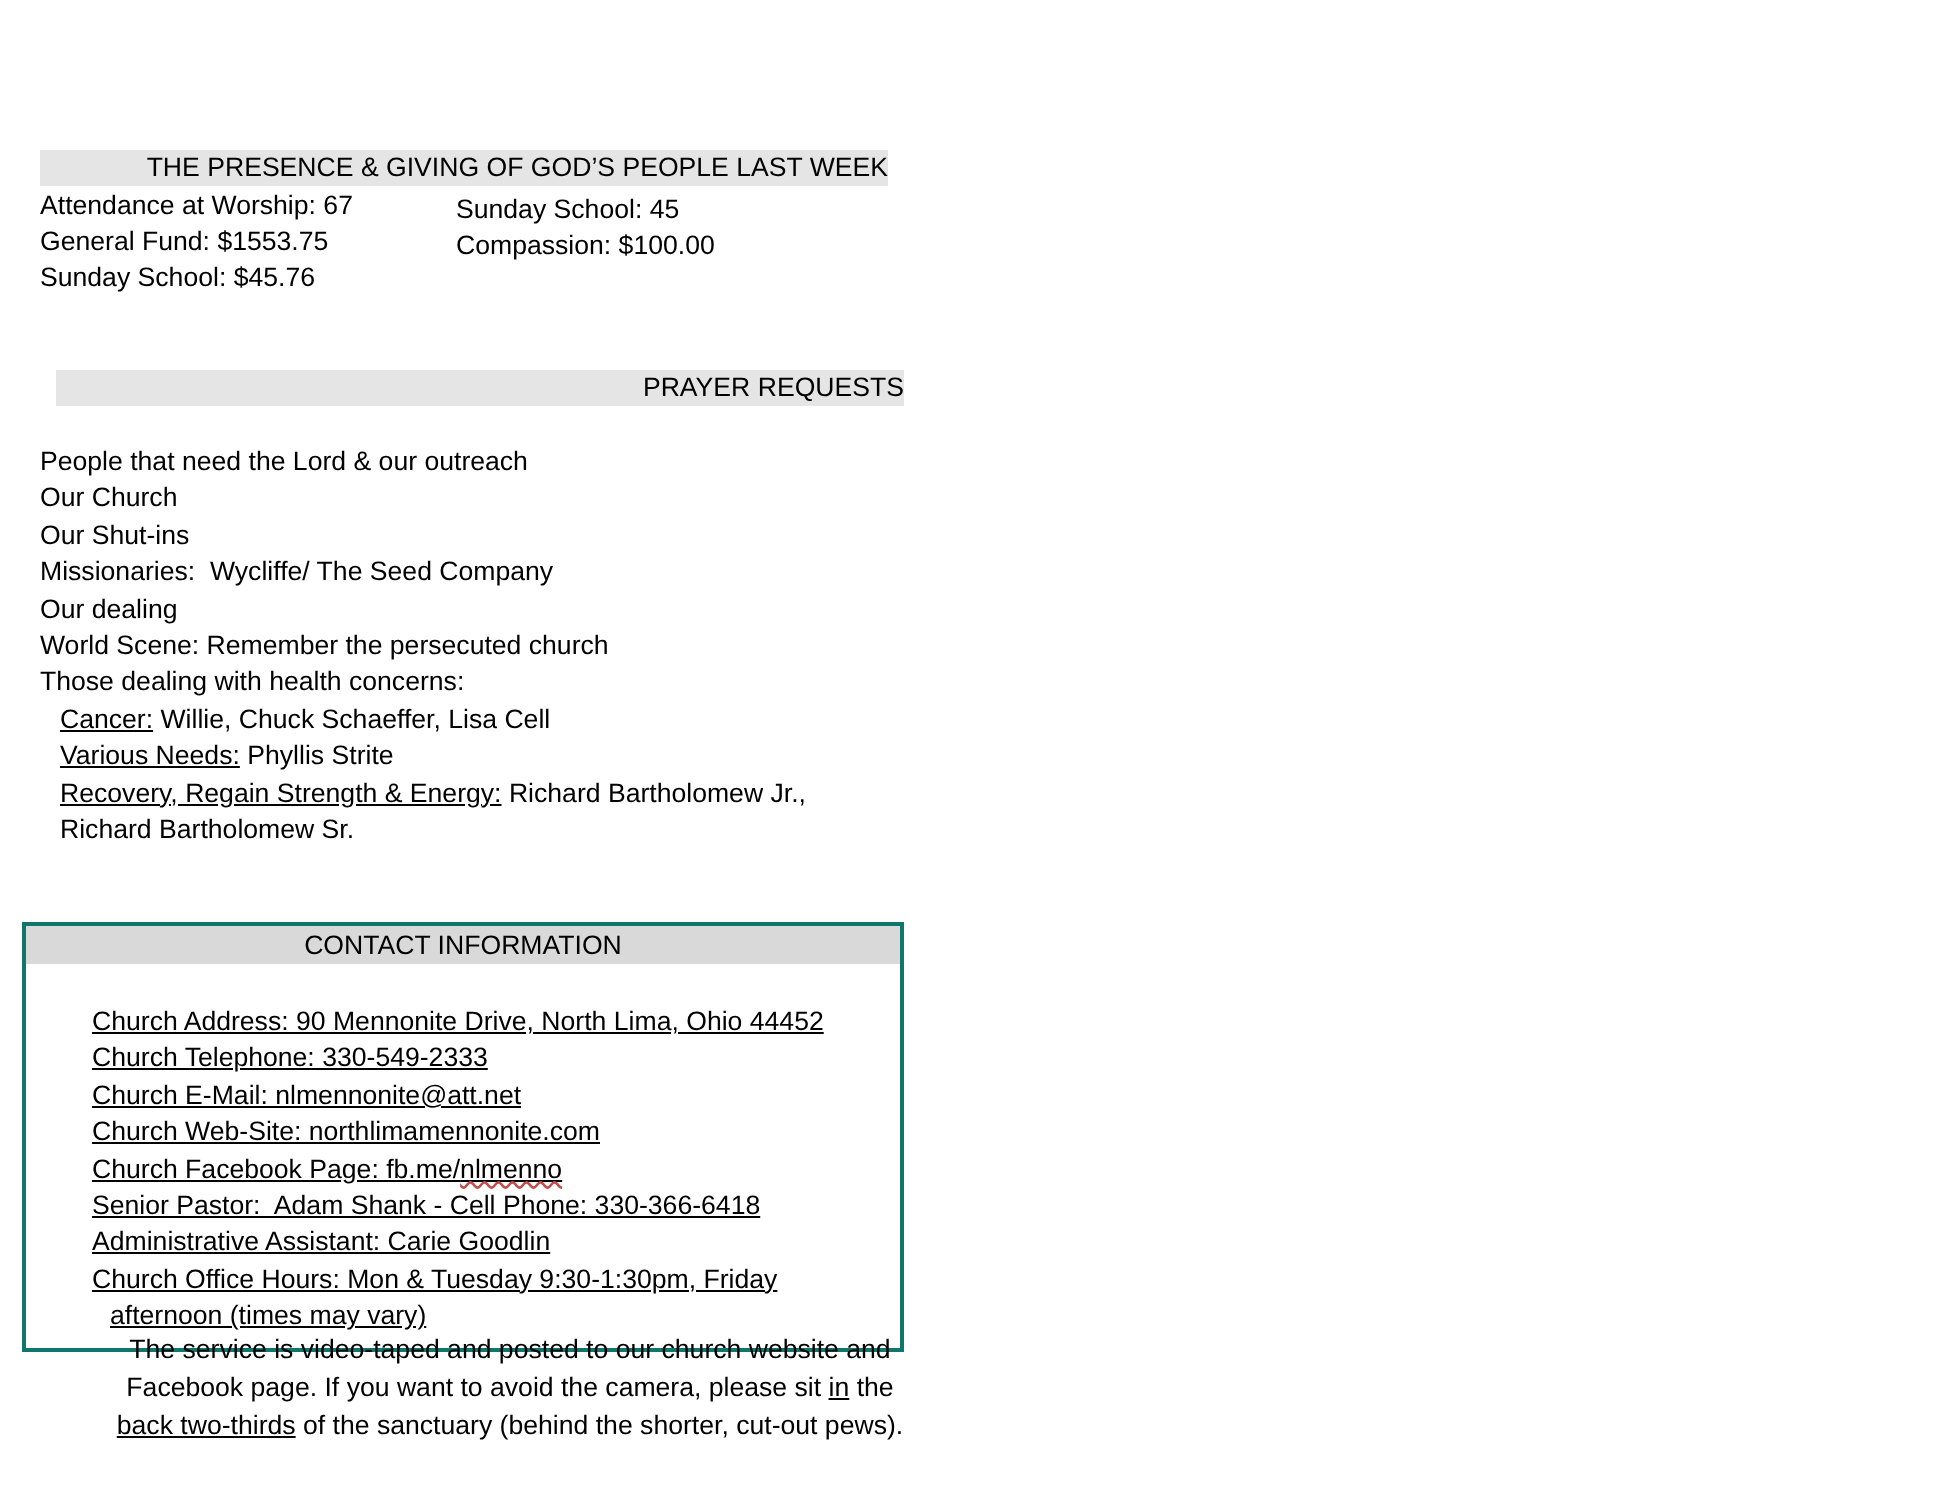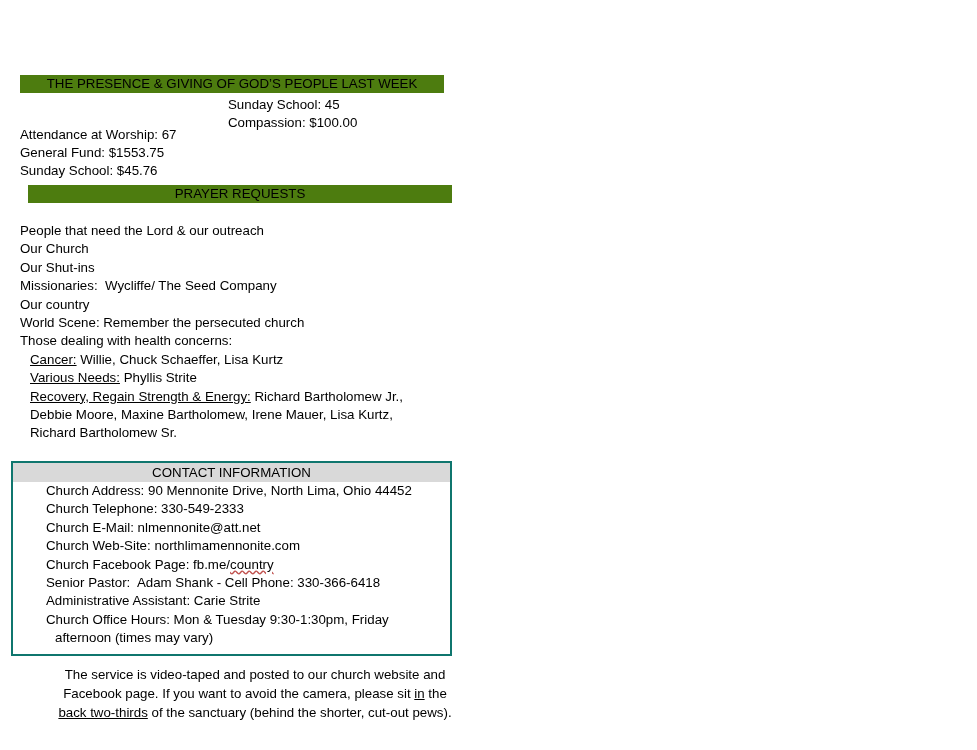--- a/index.html
+++ b/index.html
@@ -20,22 +20,22 @@
     position: absolute;
     left: 0;
     top: 0;
     width: 977px;
     height: 750px;
   }
 
   
   .section-header {
     position: absolute;
-    background: #4d7c0f;
-    text-align: center;
+    background: #e5e5e5;
+    text-align: right;
     font-size: 13.3px;
     line-height: 18px;
     height: 18px;
   }
 
   .u { text-decoration: underline; }
 
   
   #attendance-block {
     position: absolute;
@@ -46,21 +46,20 @@
   #attendance-block .row {
     position: relative;
     height: 18px;
     line-height: 18px;
   }
   #attendance-block .col1 {
     position: absolute;
     left: 0;
     top: 0;
     white-space: pre;
-    margin-top: 32px;
   }
   #attendance-block .col2 {
     position: absolute;
     left: 208px;
     top: 2px;
     white-space: pre;
   }
 
   
   #prayer-list {
@@ -88,21 +87,22 @@
     background: #ffffff;
   }
   #contact-header {
     background: #d9d9d9;
     text-align: center;
     height: 19px;
     line-height: 19px;
     font-size: 13.3px;
   }
   #contact-list {
-    padding: 0 0 6px 0;
+    padding: 20px 0 6px 0;
+    text-decoration: underline;
   }
   #contact-list .c-line {
     padding-left: 33px;
     height: 18.4px;
     line-height: 18.4px;
     white-space: pre;
   }
   #contact-list .c-line.cont {
     padding-left: 42px;
   }
@@ -148,41 +148,40 @@
     </div>
   </div>
 
   <div class="section-header" id="prayer-header" style="left:28px; top:185px; width:424px;">PRAYER REQUESTS</div>
 
   <div id="prayer-list">
     <div class="p-line">People that need the Lord &amp; our outreach</div>
     <div class="p-line">Our Church</div>
     <div class="p-line">Our Shut-ins</div>
     <div class="p-line">Missionaries:  Wycliffe/ The Seed Company</div>
-    <div class="p-line">Our country</div>
+    <div class="p-line">Our dealing</div>
     <div class="p-line">World Scene: Remember the persecuted church</div>
     <div class="p-line">Those dealing with health concerns:</div>
 
-    <div class="p-line indent"><span class="u">Cancer:</span><span> Willie, Chuck Schaeffer, Lisa Kurtz</span></div>
+    <div class="p-line indent"><span class="u">Cancer:</span><span> Willie, Chuck Schaeffer, Lisa Cell</span></div>
     <div class="p-line" style="padding-left:10px;"><span class="u">Various Needs:</span><span> Phyllis Strite</span></div>
     <div class="p-line" style="padding-left:10px;"><span class="u">Recovery, Regain Strength &amp; Energy:</span><span> Richard Bartholomew Jr.,</span></div>
-    <div class="p-line" style="padding-left:10px;">Debbie Moore, Maxine Bartholomew, Irene Mauer, Lisa Kurtz,</div>
     <div class="p-line" style="padding-left:10px;">Richard Bartholomew Sr.</div>
   </div>
 
   <div id="contact-box">
     <div id="contact-header">CONTACT INFORMATION</div>
     <div id="contact-list">
       <div class="c-line">Church Address: 90 Mennonite Drive, North Lima, Ohio 44452</div>
       <div class="c-line">Church Telephone: 330-549-2333</div>
       <div class="c-line">Church E-Mail: nlmennonite@att.net</div>
       <div class="c-line">Church Web-Site: northlimamennonite.com</div>
-      <div class="c-line"><span>Church Facebook Page: fb.me/</span><span class="squiggle">country</span></div>
+      <div class="c-line"><span>Church Facebook Page: fb.me/</span><span class="squiggle">nlmenno</span></div>
       <div class="c-line">Senior Pastor:  Adam Shank - Cell Phone: 330-366-6418</div>
-      <div class="c-line">Administrative Assistant: Carie Strite</div>
+      <div class="c-line">Administrative Assistant: Carie Goodlin</div>
       <div class="c-line">Church Office Hours: Mon &amp; Tuesday 9:30-1:30pm, Friday</div>
       <div class="c-line cont">afternoon (times may vary)</div>
     </div>
   </div>
 
   <div id="footer-note">
     <div class="f-line">The service is video-taped and posted to our church website and</div>
     <div class="f-line"><span>Facebook page. If you want to avoid the camera, please sit </span><span class="u">in</span><span> the</span></div>
     <div class="f-line"><span class="u">back two-thirds</span><span> of the sanctuary (behind the shorter, cut-out pews).</span></div>
   </div>

